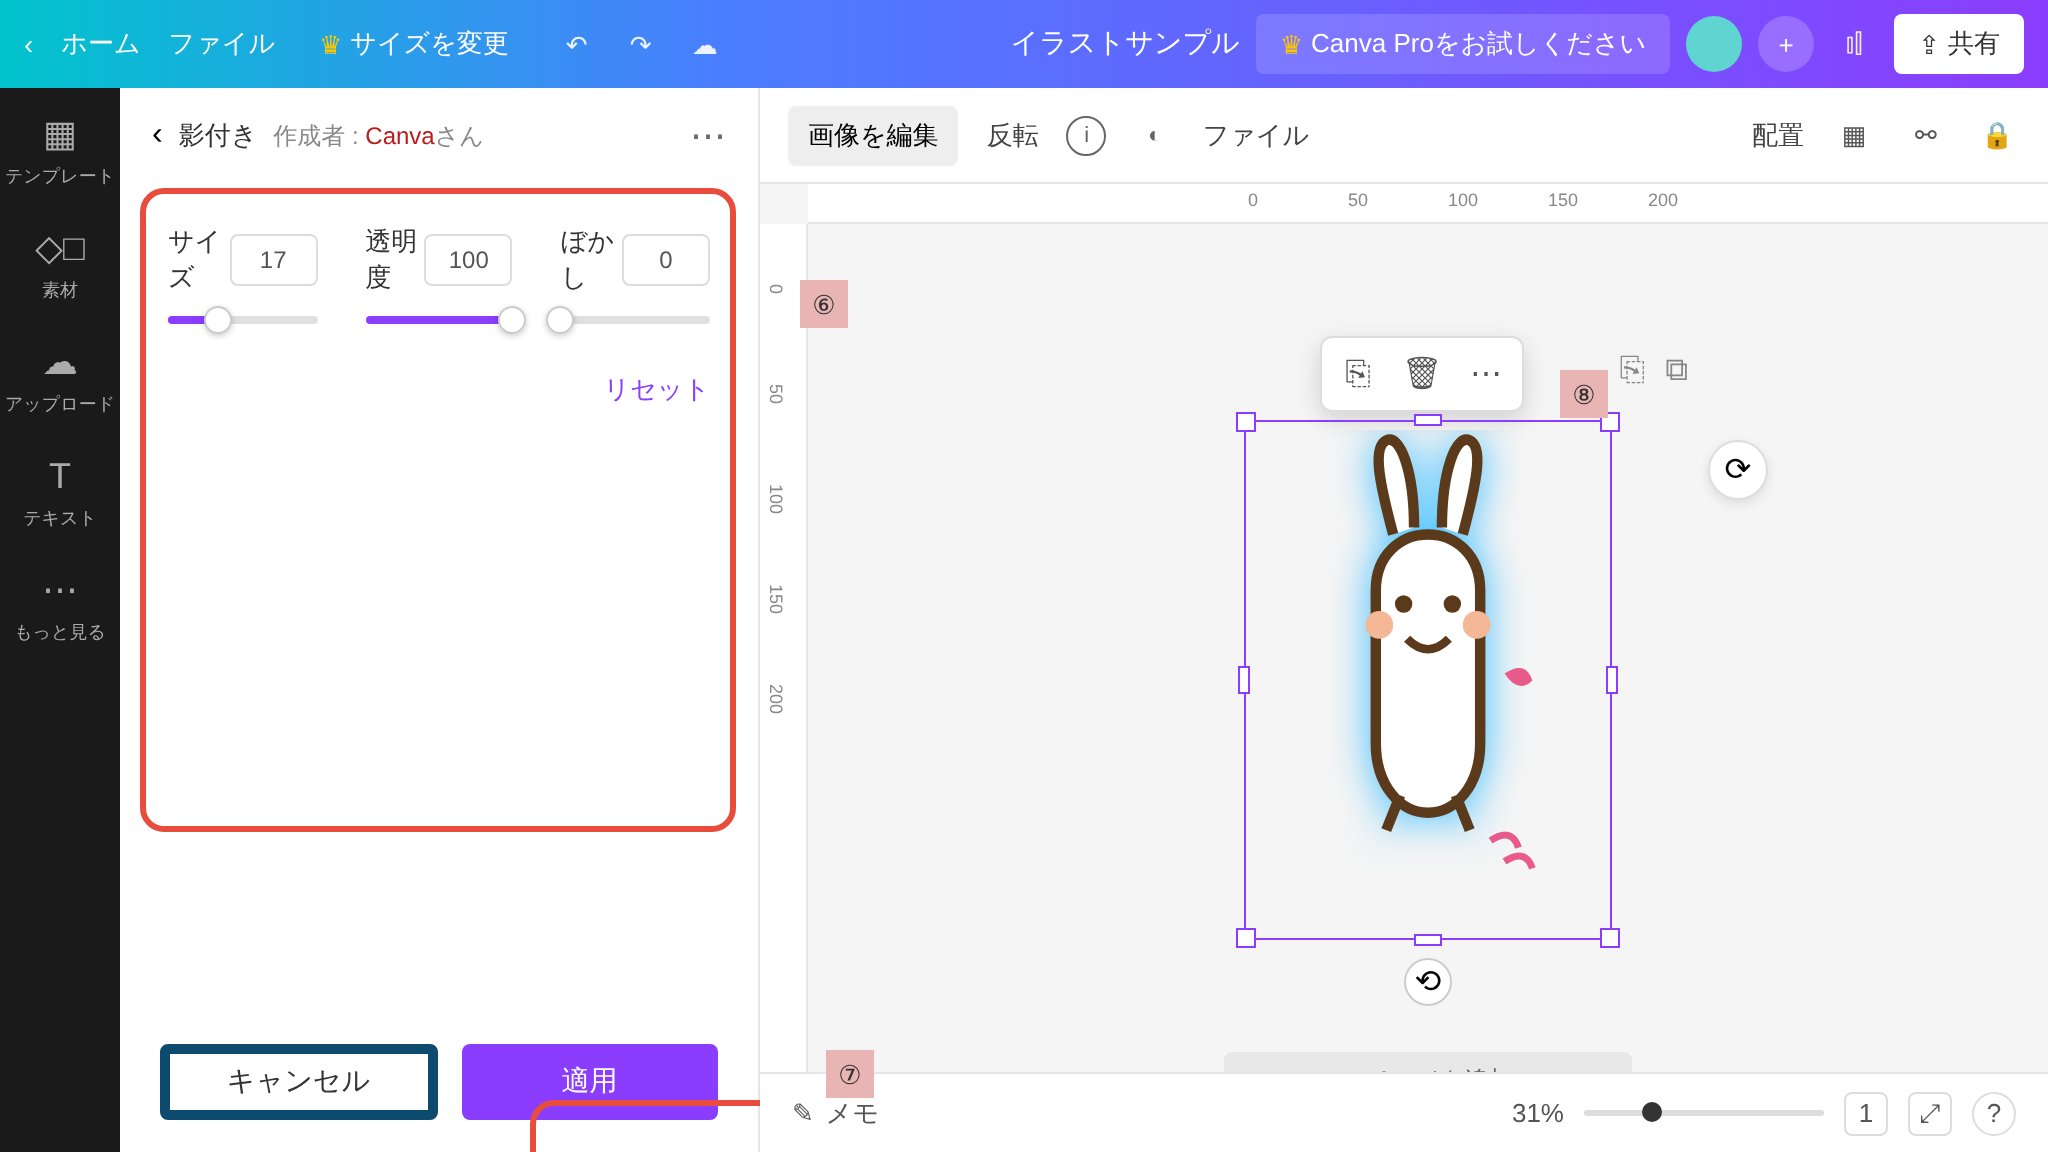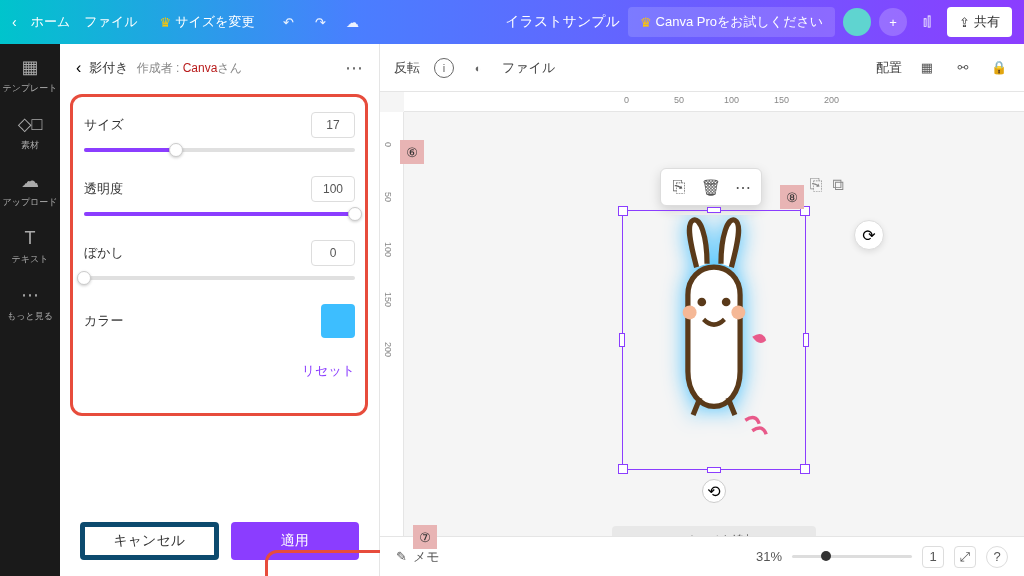--- a/index.html
+++ b/index.html
@@ -23,21 +23,21 @@
 .panel{width:320px;background:#fff;border-right:1px solid #e5e5e5;display:flex;flex-direction:column;position:relative}
 .panel-head{height:48px;display:flex;align-items:center;padding:0 16px;gap:8px;font-size:13px}
 .panel-head .back-ic{cursor:pointer;font-size:16px}
 .panel-head .ptitle{font-weight:400;color:#333}
 .panel-head .credit{color:#888;font-size:12px}
 .panel-head .credit a{color:#b91c1c;text-decoration:none}
 .panel-head .dots{margin-left:auto;cursor:pointer;font-size:18px;color:#666}
 .redbox{position:absolute;border:3px solid #e74c3c;border-radius:12px;pointer-events:none}
 .redbox.r1{top:50px;left:10px;width:298px;height:322px}
 .redbox.r2{top:506px;left:205px;width:170px;height:58px}
-.controls{padding:20px 24px;display:flex;flex-direction:column;gap:24px}
+.controls{padding:20px 24px;display:flex;gap:24px}
 .ctrl{display:flex;flex-direction:column;gap:10px}
 .ctrl-row{display:flex;justify-content:space-between;align-items:center}
 .ctrl-label{font-size:13px;color:#333}
 .ctrl-val{width:44px;height:26px;border:1px solid #ddd;border-radius:4px;text-align:center;font-size:12px;color:#555;padding:4px}
 .slider{height:4px;background:#e0e0e0;border-radius:2px;position:relative}
 .slider .fill{height:100%;background:#8b3dff;border-radius:2px}
 .slider .thumb{width:14px;height:14px;background:#fff;border:1px solid #ccc;border-radius:50%;position:absolute;top:-5px;transform:translateX(-50%);box-shadow:0 1px 3px rgba(0,0,0,.2)}
 .color-row{display:flex;justify-content:space-between;align-items:center}
 .color-sw{width:34px;height:34px;background:#3dbeff;border-radius:4px;cursor:pointer}
 .reset{text-align:right;padding:4px 24px;color:#8b3dff;font-size:13px;cursor:pointer}
@@ -163,36 +163,33 @@
       <div class="ctrl">
         <div class="ctrl-row">
             <span class="ctrl-label">ぼかし</span>
             <input class="ctrl-val" value="0" style="">
           </div>
         <div class="slider">
             <div class="fill" style="width:0%"></div>
             <div class="thumb" style="left:0%"></div>
           </div>
       </div>
-      <div class="color-row">
-        <span class="ctrl-label">カラー</span>
-        <span class="color-sw" style="background: rgb(61, 190, 255);"></span>
-      </div>
     </div>
     <div class="reset">リセット</div>
     <div class="panel-foot">
       <button class="btn cancel">キャンセル</button>
       <button class="btn apply">適用</button>
     </div>
     <div class="redbox r1"></div>
     <div class="redbox r2"></div>
   </div>
 
   <div class="canvas-area">
     <div class="ctx-bar">
+      <span class="edit-img">画像を編集</span>
       <span class="cbtn">反転</span>
       <span class="cicon">i</span>
       <span class="cicon" style="border:none">◐</span>
       <span class="cbtn">ファイル</span>
       <div class="right">
         <span class="cbtn">配置</span>
         <span class="ib">▦</span>
         <span class="ib">⚯</span>
         <span class="ib">🔒</span>
       </div>

